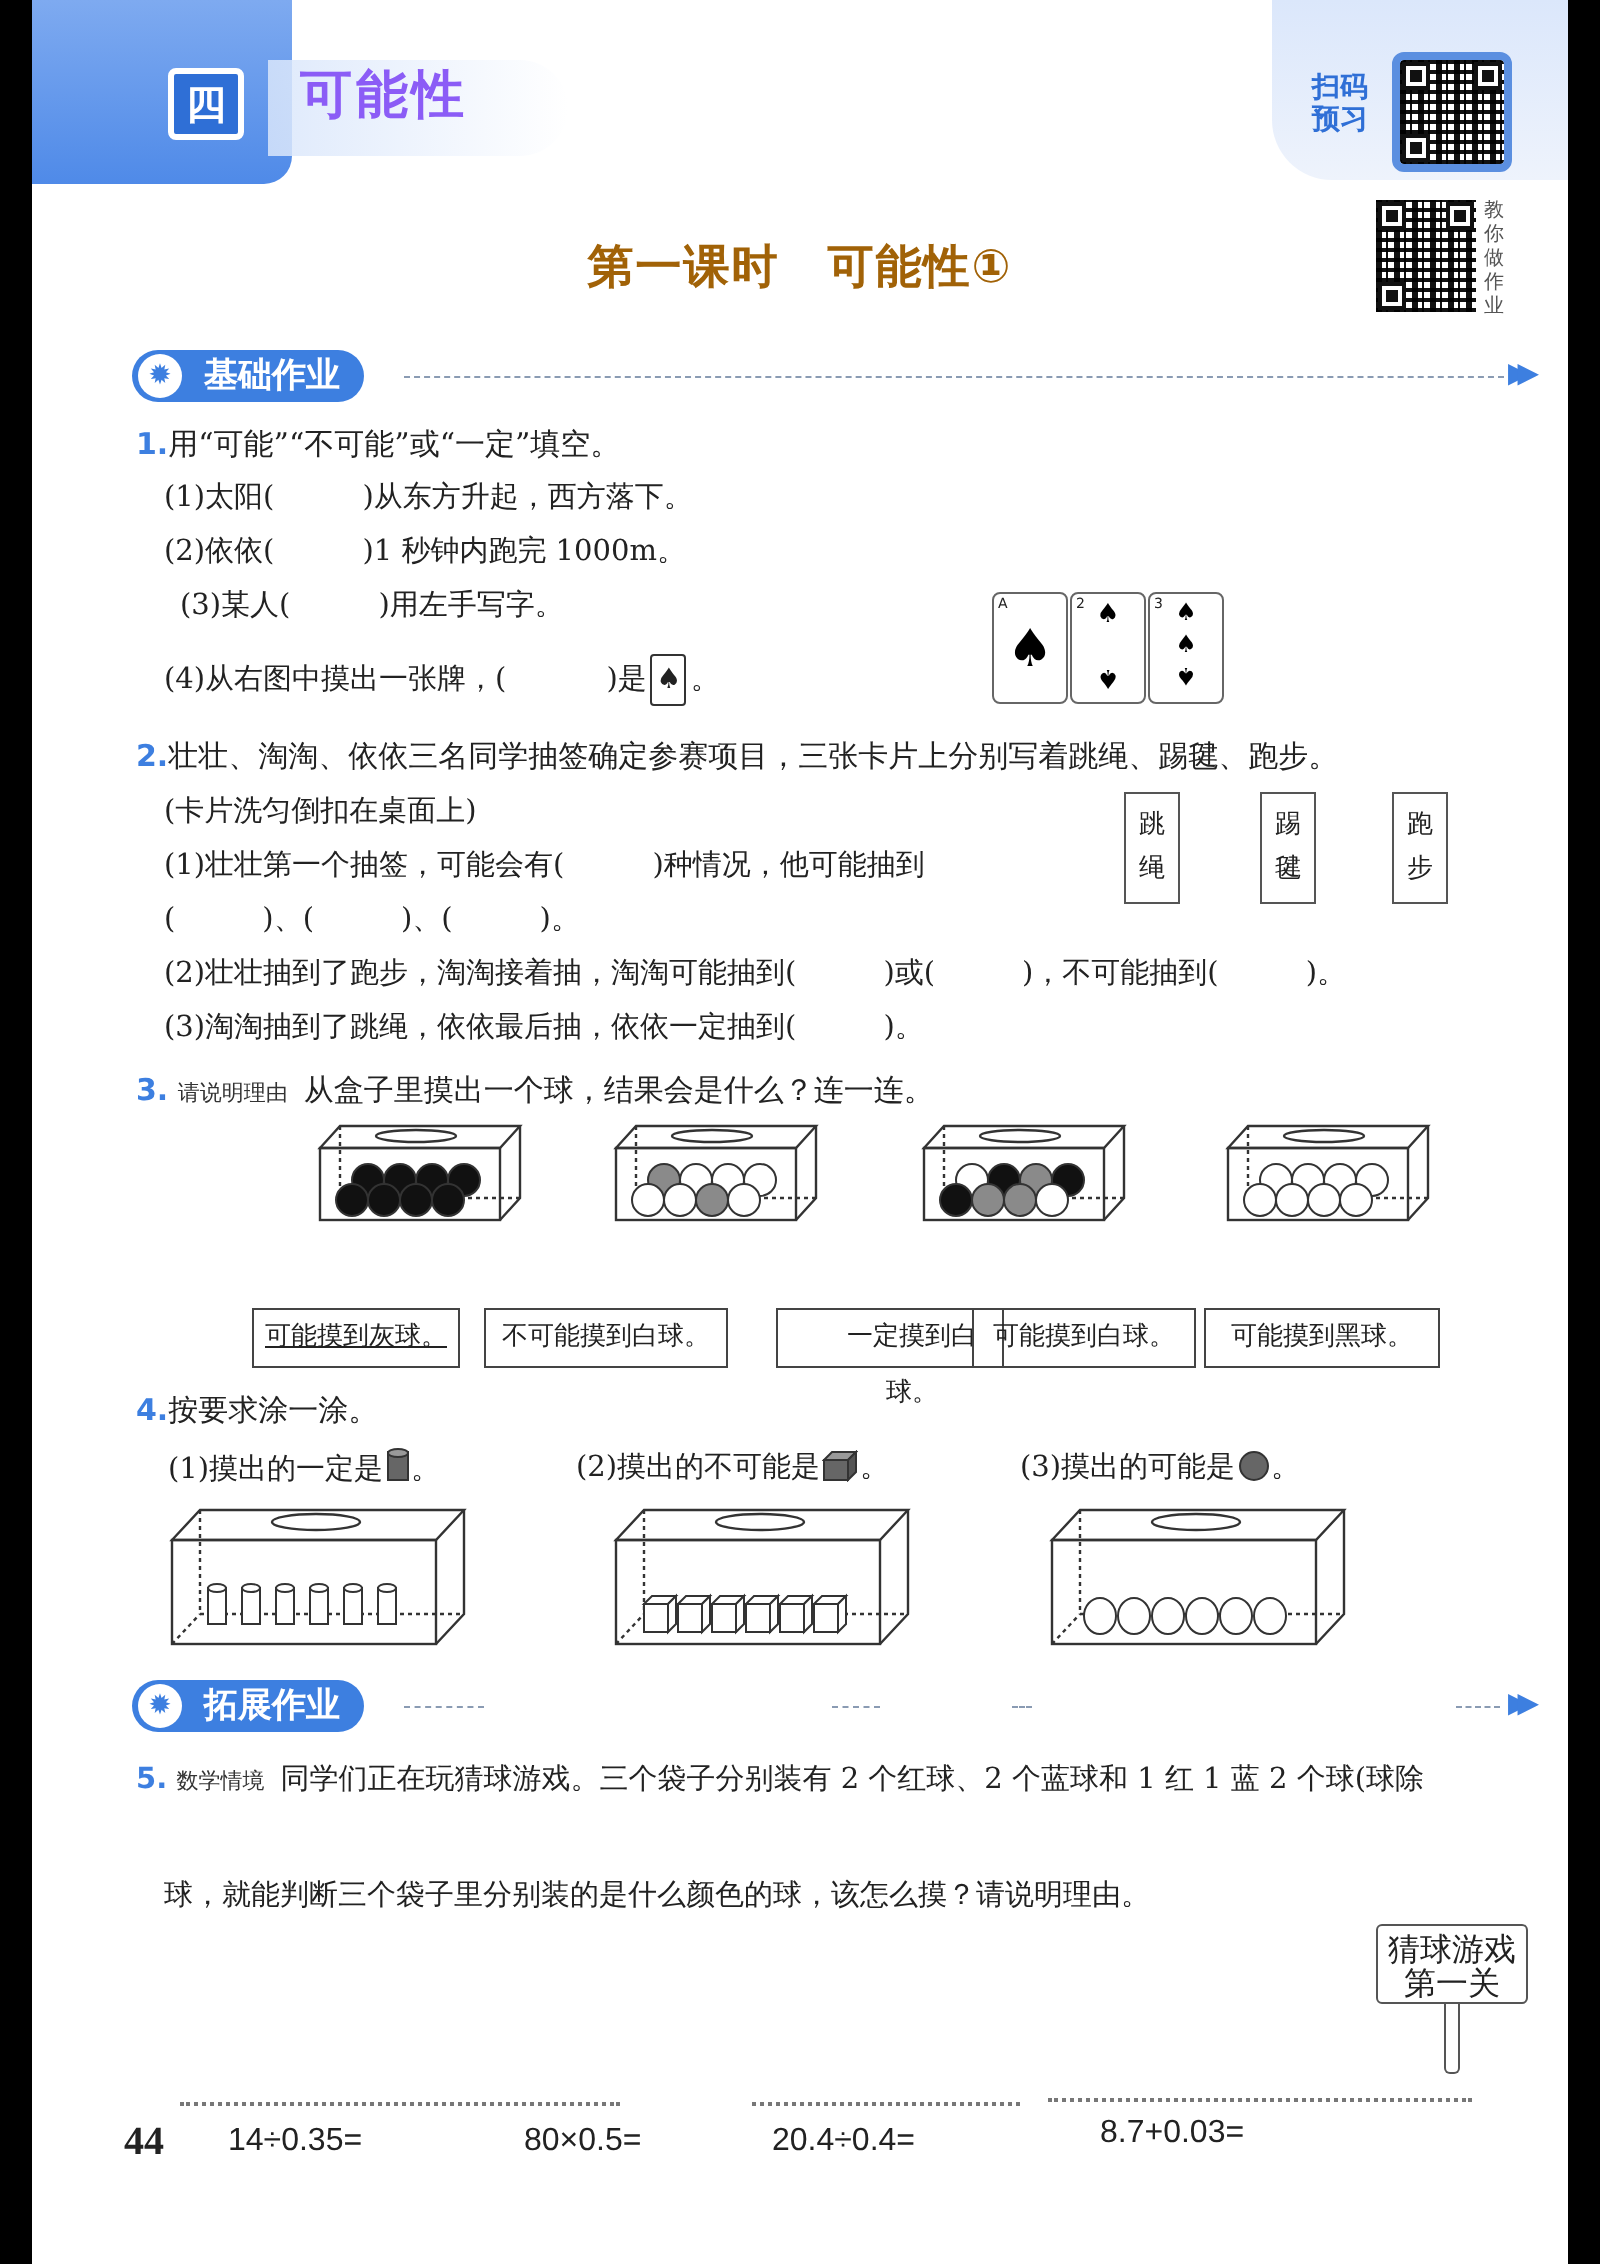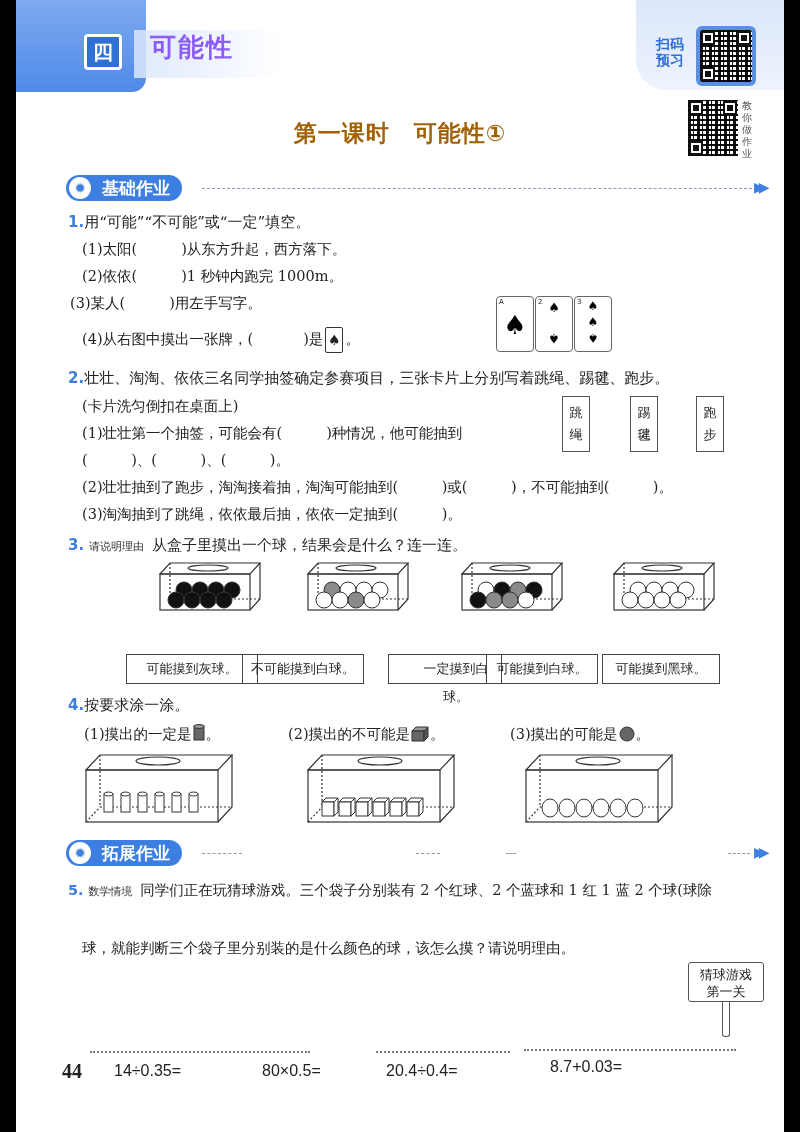--- a/index.html
+++ b/index.html
@@ -35,21 +35,21 @@
   
   .card{position:absolute;width:36px;height:54px;border:1.5px solid #666;border-radius:4px;background:#fff;}
   .card .pip{position:absolute;left:0;width:100%;text-align:center;font-family:"DejaVu Sans",sans-serif;color:#000;}
   .card .corner{position:absolute;font-size:7px;font-family:"DejaVu Sans",sans-serif;line-height:7px;}
   .minicard{display:inline-block;vertical-align:middle;width:16px;height:24px;border:1.2px solid #333;border-radius:2px;text-align:center;line-height:24px;font-size:14px;font-family:"DejaVu Sans",sans-serif;margin:0 2px;}
   .vcard{position:absolute;width:28px;height:56px;border:1.3px solid #555;font-size:13px;line-height:22px;text-align:center;padding-top:5px;box-sizing:border-box;}
   
   .box{position:absolute;}
   .answer{position:absolute;top:654px;height:30px;border:1.3px solid #444;box-sizing:border-box;font-size:13px;line-height:28px;text-align:center;font-family:"DejaVu Sans",sans-serif;color:#222;}
   .shape-ico{display:inline-block;vertical-align:-3px;margin:0 1px;}
-  .sign{position:absolute;left:672px;top:962px;width:76px;height:40px;border:1.5px solid #555;border-radius:3px;background:#fff;font-size:13px;line-height:17px;text-align:center;padding-top:3px;box-sizing:border-box;}
+  .sign{position:absolute;left:672px;top:962px;width:76px;height:40px;border:1.5px solid #555;border-radius:3px;background:#fff;font-size:16px;line-height:17px;text-align:center;padding-top:3px;box-sizing:border-box;}
   .sign-post{position:absolute;left:706px;top:1002px;width:6px;height:34px;border:1.3px solid #555;border-top:none;border-radius:0 0 3px 3px;background:#fff;}
   .dots{position:absolute;height:0;border-top:2px dotted #777;}
   .page-num{position:absolute;left:46px;top:1060px;font-family:"Liberation Serif",serif;font-weight:bold;font-size:20px;color:#222;}
   .calc{position:absolute;top:1062px;font-family:Liberation Sans, sans-serif;font-size:16px;color:#222;}
 </style>
 </head>
 <body>
 
 <div class="page">
 
@@ -86,21 +86,21 @@
 
   <div class="q" style="left:52px;top:212px;">
     <span class="qn">1.</span><span>用“可能”“不可能”或“一定”填空。</span>
   </div>
   <div class="sub" style="left:66px;top:239px;">
     <span>(1)太阳(</span><span class="blank" style="width:44px;"></span><span>)从东方升起，西方落下。</span>
   </div>
   <div class="sub" style="left:66px;top:266px;">
     <span>(2)依依(</span><span class="blank" style="width:44px;"></span><span>)1 秒钟内跑完 1000m。</span>
   </div>
-  <div class="sub" style="left:54px;top:293px;">
+  <div class="sub" style="left:74px;top:293px;">
     <span>(3)某人(</span><span class="blank" style="width:44px;"></span><span>)用左手写字。</span>
   </div>
   <div class="sub" style="left:66px;top:327px;">
     <span>(4)从右图中摸出一张牌，(</span><span class="blank" style="width:50px;"></span><span>)是</span><span class="minicard">♠</span><span>。</span>
   </div>
 
   <div class="card" style="left:480px;top:296px;">
     <span class="corner" style="left:2px;top:2px;">A</span>
     <div class="pip" style="top:13px;font-size:26px;">♠</div>
   </div>
@@ -219,21 +219,21 @@
         <circle cx="42" cy="30" r="8" fill="#ffffff" stroke="#333" stroke-width="1"></circle>
         <circle cx="58" cy="30" r="8" fill="#ffffff" stroke="#333" stroke-width="1"></circle>
         <circle cx="74" cy="30" r="8" fill="#ffffff" stroke="#333" stroke-width="1"></circle>
         <circle cx="18" cy="40" r="8" fill="#ffffff" stroke="#333" stroke-width="1"></circle>
         <circle cx="34" cy="40" r="8" fill="#ffffff" stroke="#333" stroke-width="1"></circle>
         <circle cx="50" cy="40" r="8" fill="#ffffff" stroke="#333" stroke-width="1"></circle>
         <circle cx="66" cy="40" r="8" fill="#ffffff" stroke="#333" stroke-width="1"></circle>
       </g>
   </svg>
 
-  <div class="answer" style="left:110px;width:132px;">可能摸到灰球。</div>
+  <div class="answer" style="left:110px;width:104px;text-decoration:underline;">可能摸到灰球。</div>
   <div class="answer" style="left:226px;width:122px;">不可能摸到白球。</div>
   <div class="answer" style="left:372px;width:114px;padding-left:22px;">一定摸到白球。</div>
   <div class="answer" style="left:470px;width:112px;">可能摸到白球。</div>
   <div class="answer" style="left:586px;width:118px;">可能摸到黑球。</div>
 
   <div class="q" style="left:52px;top:695px;">
     <span class="qn">4.</span><span>按要求涂一涂。</span>
   </div>
   <div class="sub" style="left:68px;top:724px;">
     <span>(1)摸出的一定是</span><svg class="shape-ico" width="12" height="18">

